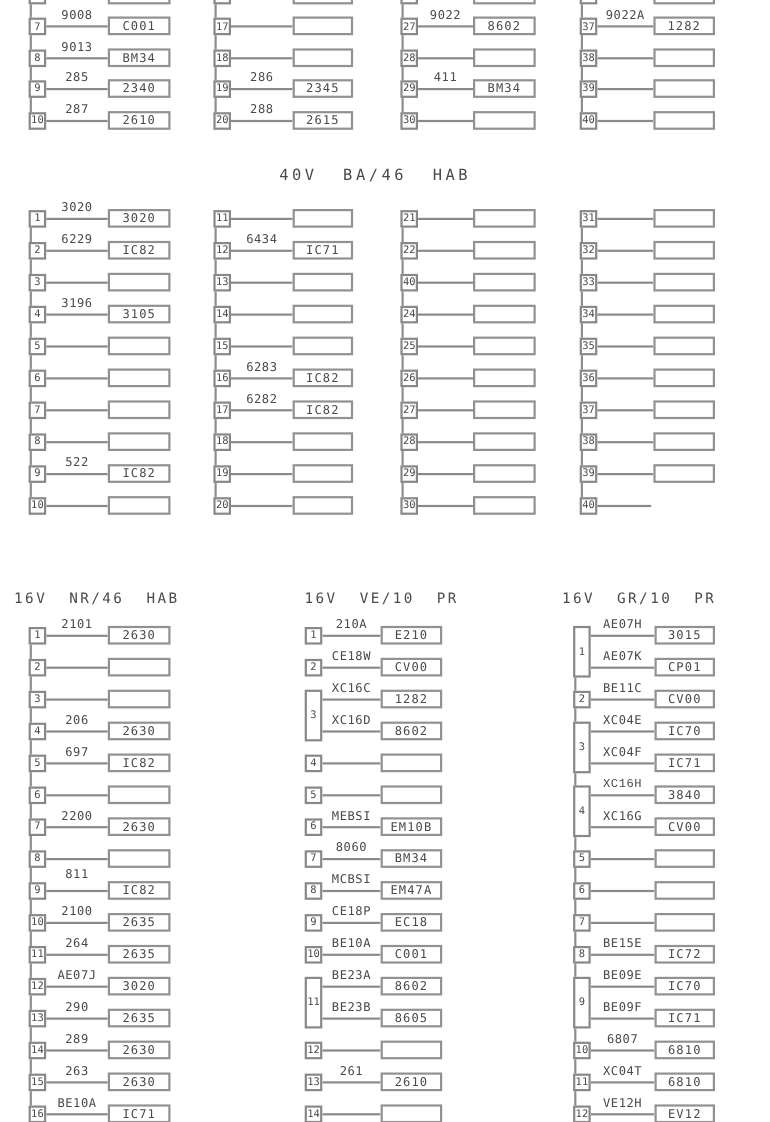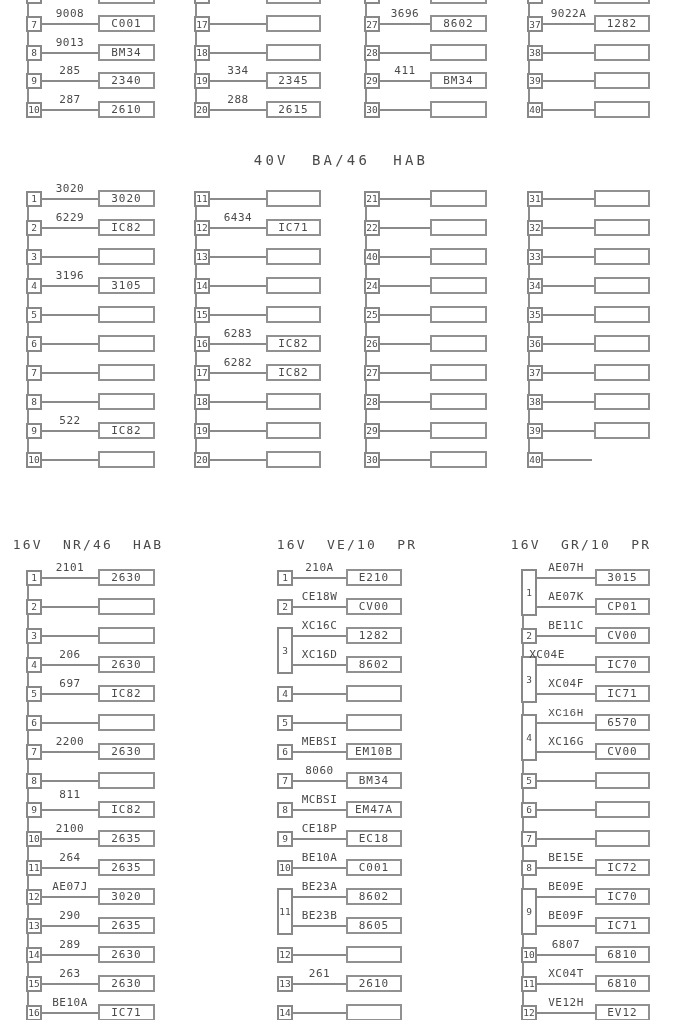--- a/index.html
+++ b/index.html
@@ -65,32 +65,32 @@
     <div class="pin-square" style="left: 194px; top: -12px; height: 16px;"></div>
     <div class="tbox" style="left: 266px; top: -13px; width: 55px;"></div>
     <div class="pin-square" style="left: 194px; top: 16.4px; height: 16px;">17</div>
     <div class="wire" style="left: 210px; top: 23.4px; width: 56px;"></div>
     <div class="tbox" style="left: 266px; top: 15.4px; width: 55px;"></div>
     <div class="pin-square" style="left: 194px; top: 44.8px; height: 16px;">18</div>
     <div class="wire" style="left: 210px; top: 51.8px; width: 56px;"></div>
     <div class="tbox" style="left: 266px; top: 43.8px; width: 55px;"></div>
     <div class="pin-square" style="left: 194px; top: 73.2px; height: 16px;">19</div>
     <div class="wire" style="left: 210px; top: 80.2px; width: 56px;"></div>
-    <div class="wlabel" style="left: 210px; top: 64.2px; width: 56px;">334</div>
+    <div class="wlabel" style="left: 210px; top: 64.2px; width: 56px;">286</div>
     <div class="tbox" style="left: 266px; top: 72.2px; width: 55px;">2345</div>
     <div class="pin-square" style="left: 194px; top: 101.6px; height: 16px;">20</div>
     <div class="wire" style="left: 210px; top: 108.6px; width: 56px;"></div>
     <div class="wlabel" style="left: 210px; top: 92.6px; width: 56px;">288</div>
     <div class="tbox" style="left: 266px; top: 100.6px; width: 55px;">2615</div>
     <div class="bus" style="left: 365px; top: -12px; height: 129.6px;"></div>
     <div class="pin-square" style="left: 364px; top: -12px; height: 16px;"></div>
     <div class="tbox" style="left: 430px; top: -13px; width: 57px;"></div>
     <div class="pin-square" style="left: 364px; top: 16.4px; height: 16px;">27</div>
     <div class="wire" style="left: 380px; top: 23.4px; width: 50px;"></div>
-    <div class="wlabel" style="left: 380px; top: 7.4px; width: 50px;">3696</div>
+    <div class="wlabel" style="left: 380px; top: 7.4px; width: 50px;">9022</div>
     <div class="tbox" style="left: 430px; top: 15.4px; width: 57px;">8602</div>
     <div class="pin-square" style="left: 364px; top: 44.8px; height: 16px;">28</div>
     <div class="wire" style="left: 380px; top: 51.8px; width: 50px;"></div>
     <div class="tbox" style="left: 430px; top: 43.8px; width: 57px;"></div>
     <div class="pin-square" style="left: 364px; top: 73.2px; height: 16px;">29</div>
     <div class="wire" style="left: 380px; top: 80.2px; width: 50px;"></div>
     <div class="wlabel" style="left: 380px; top: 64.2px; width: 50px;">411</div>
     <div class="tbox" style="left: 430px; top: 72.2px; width: 57px;">BM34</div>
     <div class="pin-square" style="left: 364px; top: 101.6px; height: 16px;">30</div>
     <div class="wire" style="left: 380px; top: 108.6px; width: 50px;"></div>
@@ -367,29 +367,29 @@
     <div class="tbox" style="left: 595px; top: 569px; width: 55px;">3015</div>
     <div class="wire" style="left: 537px; top: 606px; width: 58px;"></div>
     <div class="wlabel" style="left: 537px; top: 590px; width: 58px;">AE07K</div>
     <div class="tbox" style="left: 595px; top: 598px; width: 55px;">CP01</div>
     <div class="pin-square" style="left: 521px; top: 628px; height: 16px;">2</div>
     <div class="wire" style="left: 537px; top: 635px; width: 58px;"></div>
     <div class="wlabel" style="left: 537px; top: 619px; width: 58px;">BE11C</div>
     <div class="tbox" style="left: 595px; top: 627px; width: 55px;">CV00</div>
     <div class="pin-square" style="left: 521px; top: 656px; height: 47px;">3</div>
     <div class="wire" style="left: 537px; top: 664px; width: 58px;"></div>
-    <div class="wlabel" style="left: 518px; top: 648px; width: 58px;">XC04E</div>
+    <div class="wlabel" style="left: 537px; top: 648px; width: 58px;">XC04E</div>
     <div class="tbox" style="left: 595px; top: 656px; width: 55px;">IC70</div>
     <div class="wire" style="left: 537px; top: 693px; width: 58px;"></div>
     <div class="wlabel" style="left: 537px; top: 677px; width: 58px;">XC04F</div>
     <div class="tbox" style="left: 595px; top: 685px; width: 55px;">IC71</div>
     <div class="pin-square" style="left: 521px; top: 714px; height: 47px;">4</div>
     <div class="wire" style="left: 537px; top: 722px; width: 58px;"></div>
     <div class="wlabel" style="left: 537px; top: 706px; width: 58px; font-family: Liberation Mono, monospace;">XC16H</div>
-    <div class="tbox" style="left: 595px; top: 714px; width: 55px;">6570</div>
+    <div class="tbox" style="left: 595px; top: 714px; width: 55px;">3840</div>
     <div class="wire" style="left: 537px; top: 751px; width: 58px;"></div>
     <div class="wlabel" style="left: 537px; top: 735px; width: 58px;">XC16G</div>
     <div class="tbox" style="left: 595px; top: 743px; width: 55px;">CV00</div>
     <div class="pin-square" style="left: 521px; top: 773px; height: 16px;">5</div>
     <div class="wire" style="left: 537px; top: 780px; width: 58px;"></div>
     <div class="tbox" style="left: 595px; top: 772px; width: 55px;"></div>
     <div class="pin-square" style="left: 521px; top: 802px; height: 16px;">6</div>
     <div class="wire" style="left: 537px; top: 809px; width: 58px;"></div>
     <div class="tbox" style="left: 595px; top: 801px; width: 55px;"></div>
     <div class="pin-square" style="left: 521px; top: 831px; height: 16px;">7</div>

